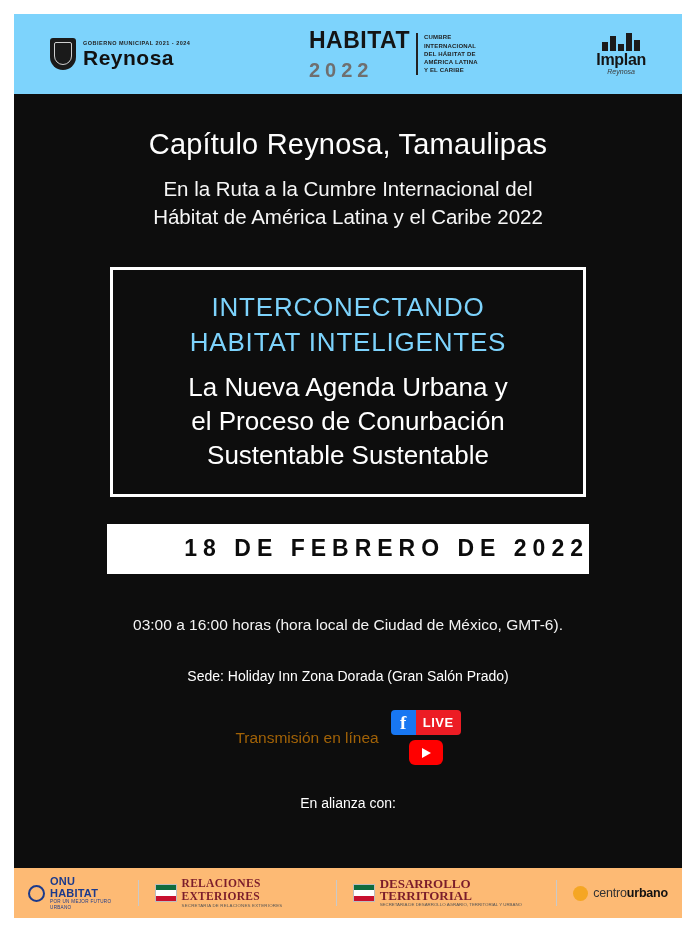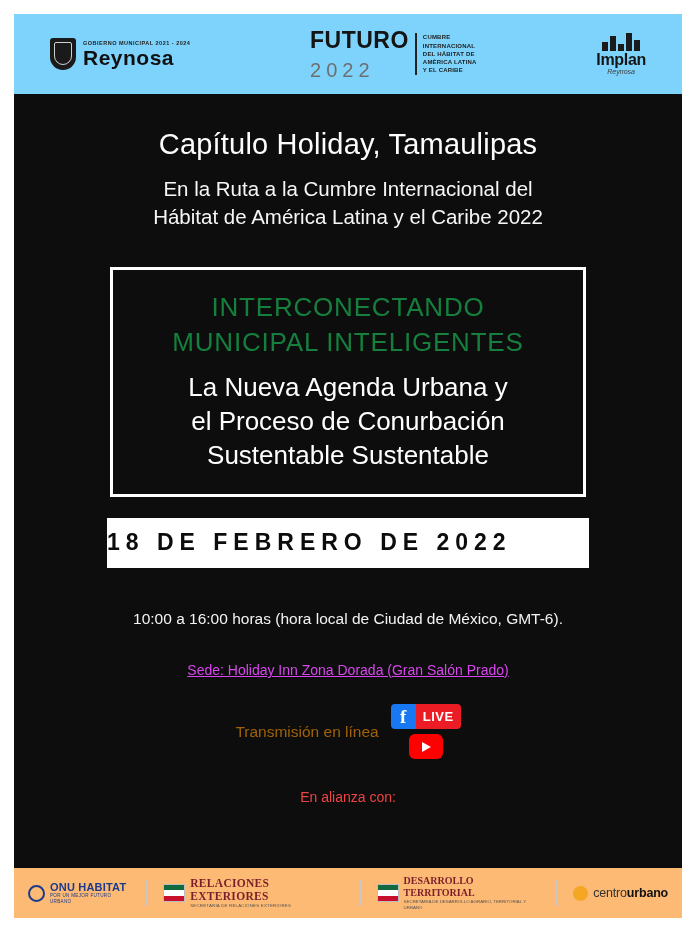--- a/index.html
+++ b/index.html
@@ -89,21 +89,21 @@
   .cihalc-name {
     font-size: 23px;
     font-weight: bold;
     color: #141414;
     letter-spacing: 0.5px;
   }
   .cihalc-year {
     font-size: 20px;
     color: #6f6f6f;
     letter-spacing: 5px;
-    font-weight: normal;
+    font-weight: bold;
     margin-top: 8px;
   }
   .cihalc-right {
     border-left: 2px solid #222;
     padding-left: 6px;
     font-size: 6px;
     font-weight: bold;
     line-height: 8.2px;
     color: #1d1d1d;
     letter-spacing: 0.2px;
@@ -172,53 +172,52 @@
     border: 3px solid #ffffff;
     width: 476px;
     box-sizing: border-box;
     padding: 20px 14px 22px;
     text-align: center;
   }
   .title-main {
     font-size: 26px;
     line-height: 35px;
     letter-spacing: 0.8px;
-    color: #15803d;
+    color: #7dd3fc;
   }
   .title-sub {
     margin-top: 10px;
     font-size: 26px;
     line-height: 34px;
     color: #ffffff;
   }
 
   .date-box {
-    margin-top: 21px;
+    margin-top: 27px;
     background: #ffffff;
     color: #0c0c0c;
     width: 482px;
     box-sizing: border-box;
-    text-align: left;
+    text-align: right;
     padding: 11px 0 12px;
     font-size: 23px;
     font-weight: bold;
     letter-spacing: 6px;
   }
 
   .hours {
     margin-top: 42px;
     font-size: 15.5px;
     text-align: center;
     color: #f3f3f3;
   }
   .venue {
     margin-top: 34px;
     font-size: 14px;
-    color: #d946ef;
-    text-decoration: underline;
+    color: #ffffff;
   }
 
   .stream-row {
     margin-top: 26px;
     display: flex;
     align-items: center;
     justify-content: center;
     gap: 12px;
   }
   .stream-label {
@@ -276,21 +275,21 @@
     height: 0;
     border-left: 9px solid #ffffff;
     border-top: 5.5px solid transparent;
     border-bottom: 5.5px solid transparent;
     margin-left: 2px;
   }
   .alliance {
     margin-top: 30px;
     font-size: 14px;
     text-align: center;
-    color: #ef4444;
+    color: #ffffff;
   }
 
   
   .partner-band {
     background: #fdba74;
     height: 50px;
     display: flex;
     align-items: center;
     justify-content: center;
     gap: 16px;
@@ -342,21 +341,21 @@
     line-height: 13px;
     letter-spacing: 0.3px;
   }
   .gob-txt .l2 {
     font-size: 4.4px;
     color: #555;
     line-height: 6px;
     letter-spacing: 0.2px;
   }
   .sedatu-txt .l1 {
-    font-size: 10px;
+    font-size: 13px;
     font-weight: bold;
     color: #7b1d2b;
     font-family: "Liberation Serif", serif;
     line-height: 12px;
   }
   .sedatu-txt .l2 {
     font-size: 4.4px;
     color: #555;
     line-height: 6px;
   }
@@ -385,21 +384,21 @@
       <div class="logo-reynosa">
         <div class="shield"></div>
         <div class="reynosa-text">
           <div class="gob">GOBIERNO MUNICIPAL 2021 - 2024</div>
           <div class="rey">Reynosa</div>
         </div>
       </div>
 
       <div class="logo-cihalc">
         <div class="cihalc-left">
-          <div class="cihalc-name">FUTURO</div>
+          <div class="cihalc-name">HABITAT</div>
           <div class="cihalc-year">2022</div>
         </div>
         <div class="cihalc-right">
           CUMBRE<br>INTERNACIONAL<br>DEL HÁBITAT DE<br>AMÉRICA LATINA<br>Y EL CARIBE
         </div>
       </div>
 
       <div class="logo-implan">
         <div class="implan-bars">
           <i style="height:9px"></i>
@@ -408,42 +407,42 @@
             <i style="height:18px"></i>
             <i style="height:11px"></i>
         </div>
         <div class="implan-word">Implan</div>
         <div class="implan-sub">Reynosa</div>
       </div>
     </div>
 
     <div class="body-dark">
 
-      <div class="chapter">Capítulo Holiday, Tamaulipas</div>
+      <div class="chapter">Capítulo Reynosa, Tamaulipas</div>
 
       <div class="route">
         <div>En la Ruta a la Cumbre Internacional del</div>
         <div>Hábitat de América Latina y el Caribe 2022</div>
       </div>
 
       <div class="title-box">
         <div class="title-main">
           <div>INTERCONECTANDO</div>
-          <div>MUNICIPAL INTELIGENTES</div>
+          <div>HABITAT INTELIGENTES</div>
         </div>
         <div class="title-sub">
           <div>La Nueva Agenda Urbana y</div>
           <div>el Proceso de Conurbación</div>
           <div>Sustentable Sustentable</div>
         </div>
       </div>
 
       <div class="date-box">18 DE FEBRERO DE 2022</div>
 
-      <div class="hours">10:00 a 16:00 horas (hora local de Ciudad de México, GMT-6).</div>
+      <div class="hours">03:00 a 16:00 horas (hora local de Ciudad de México, GMT-6).</div>
 
       <div class="venue">Sede: Holiday Inn Zona Dorada (Gran Salón Prado)</div>
 
       <div class="stream-row">
         <div class="stream-label">Transmisión en línea</div>
         <div class="stream-icons">
           <div class="fb-live">
             <div class="fb-mark">f</div>
             <div class="live-mark">LIVE</div>
           </div>

